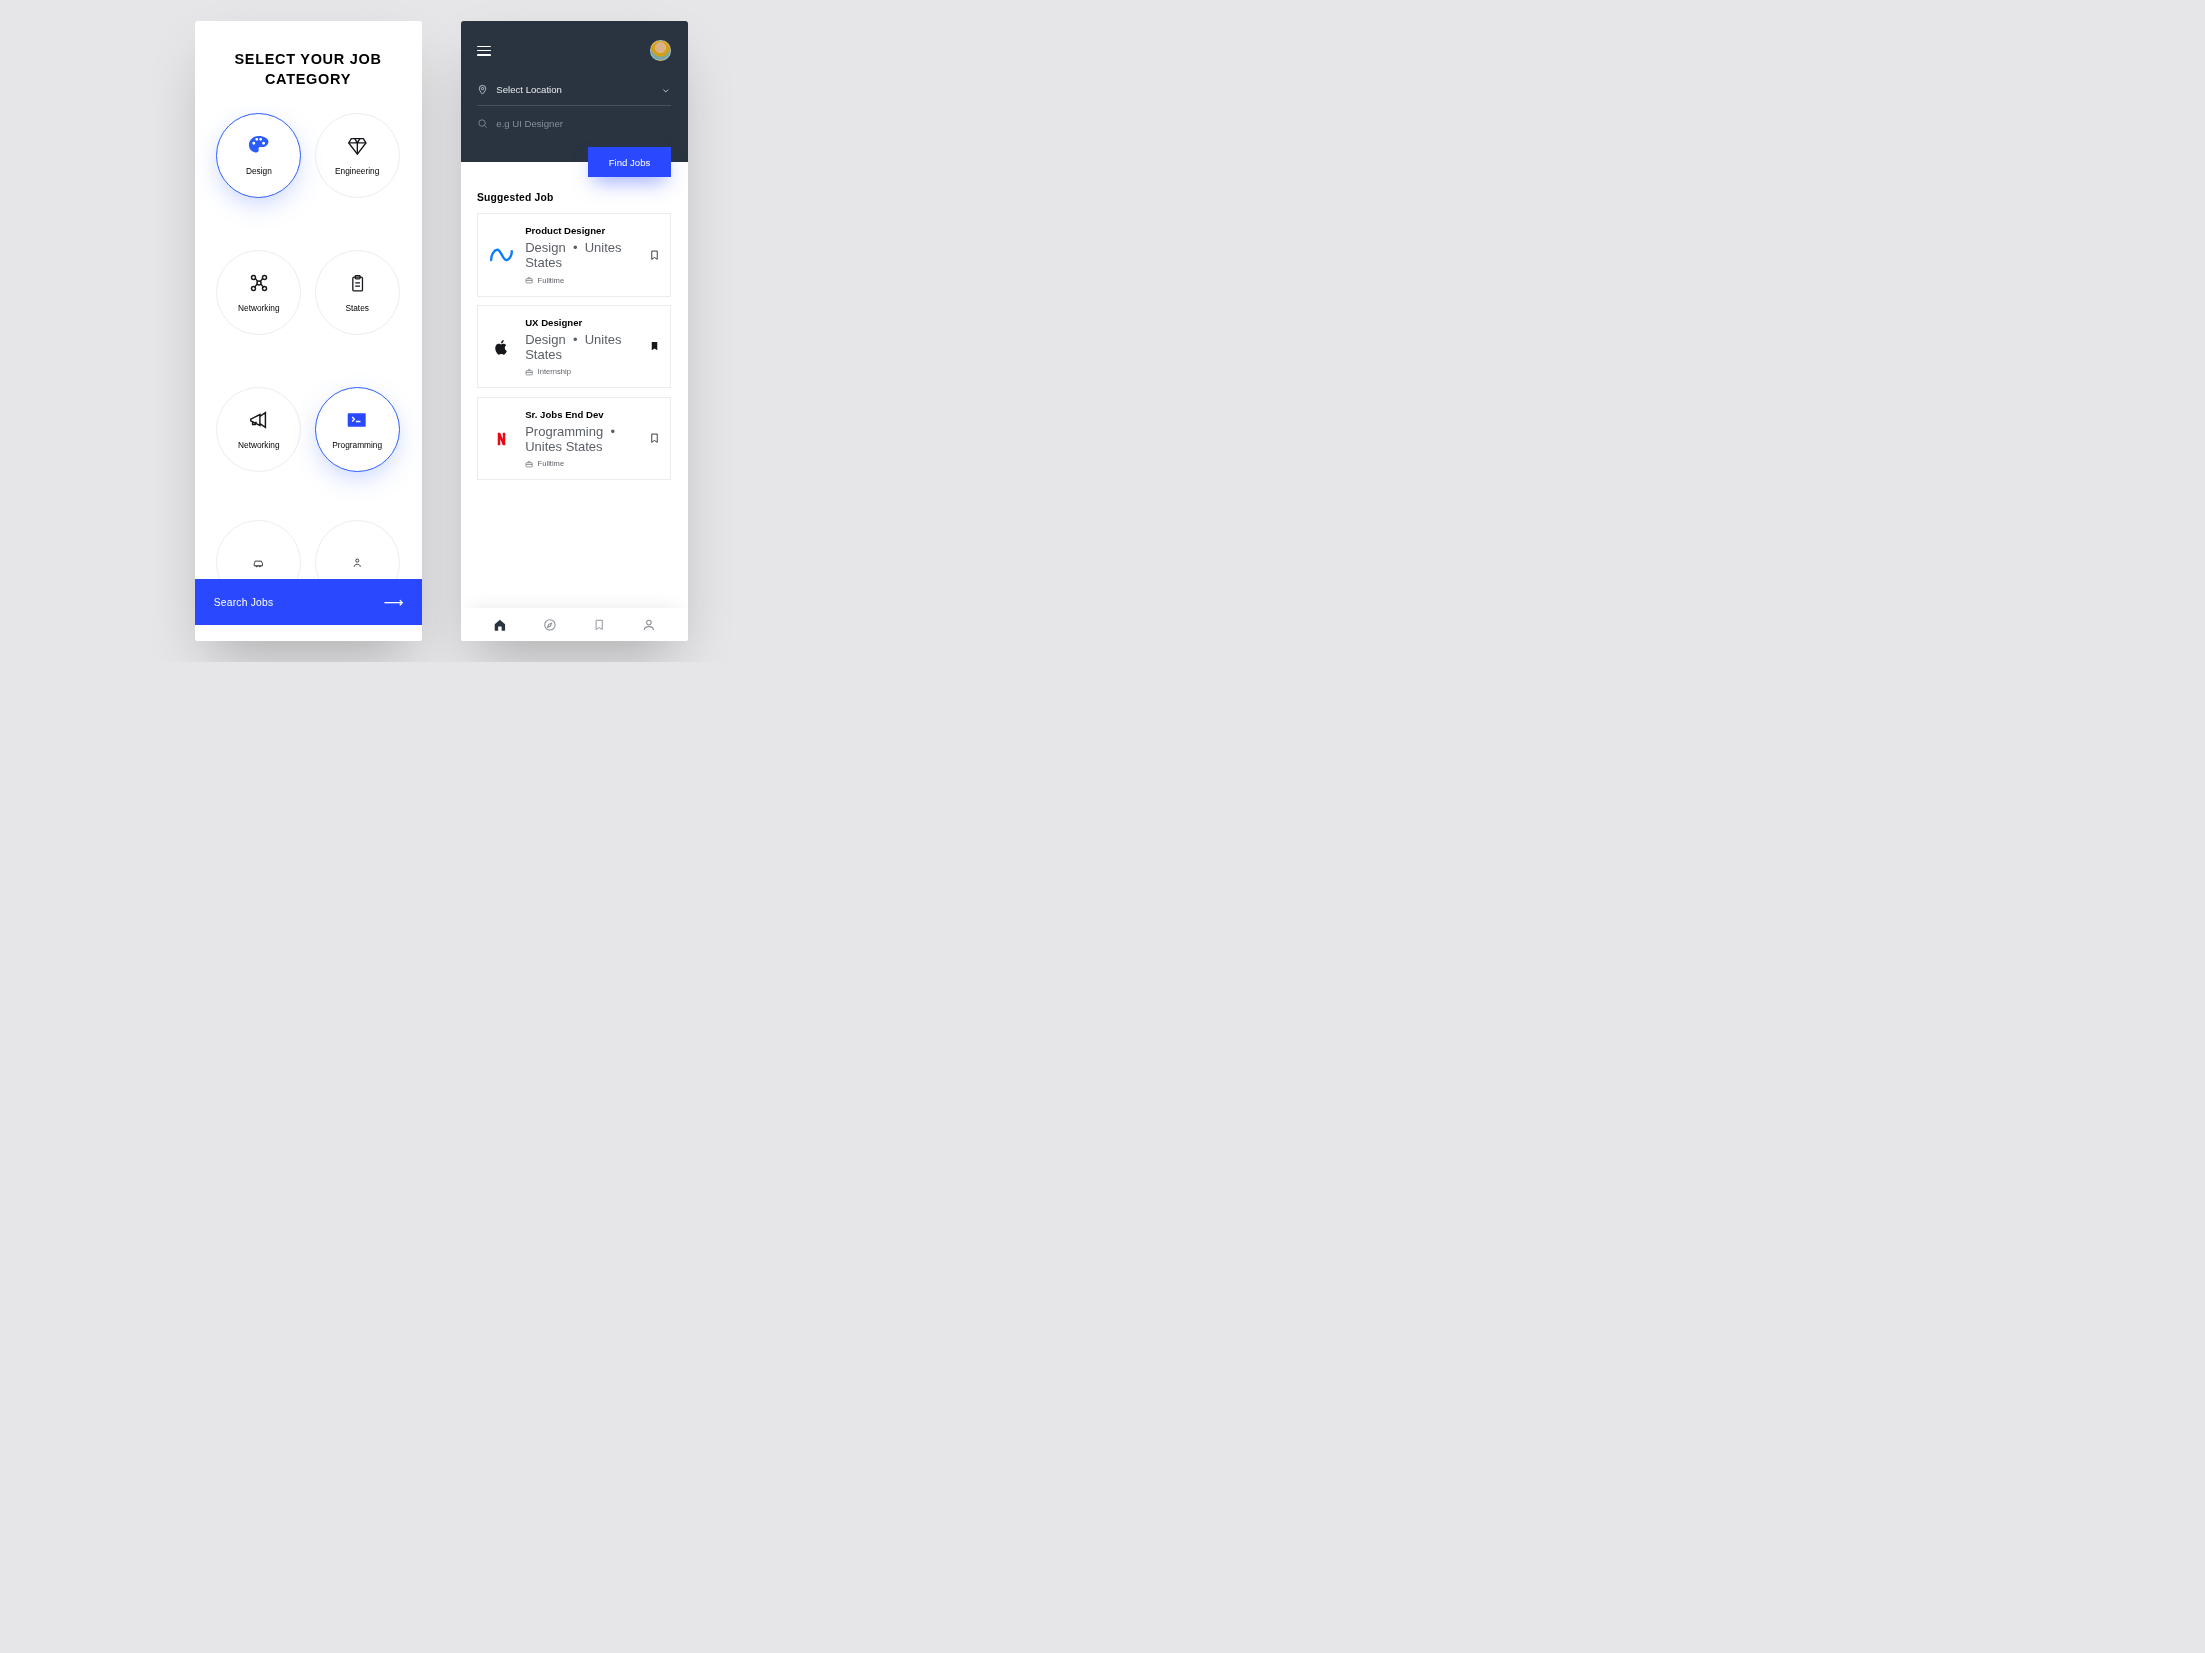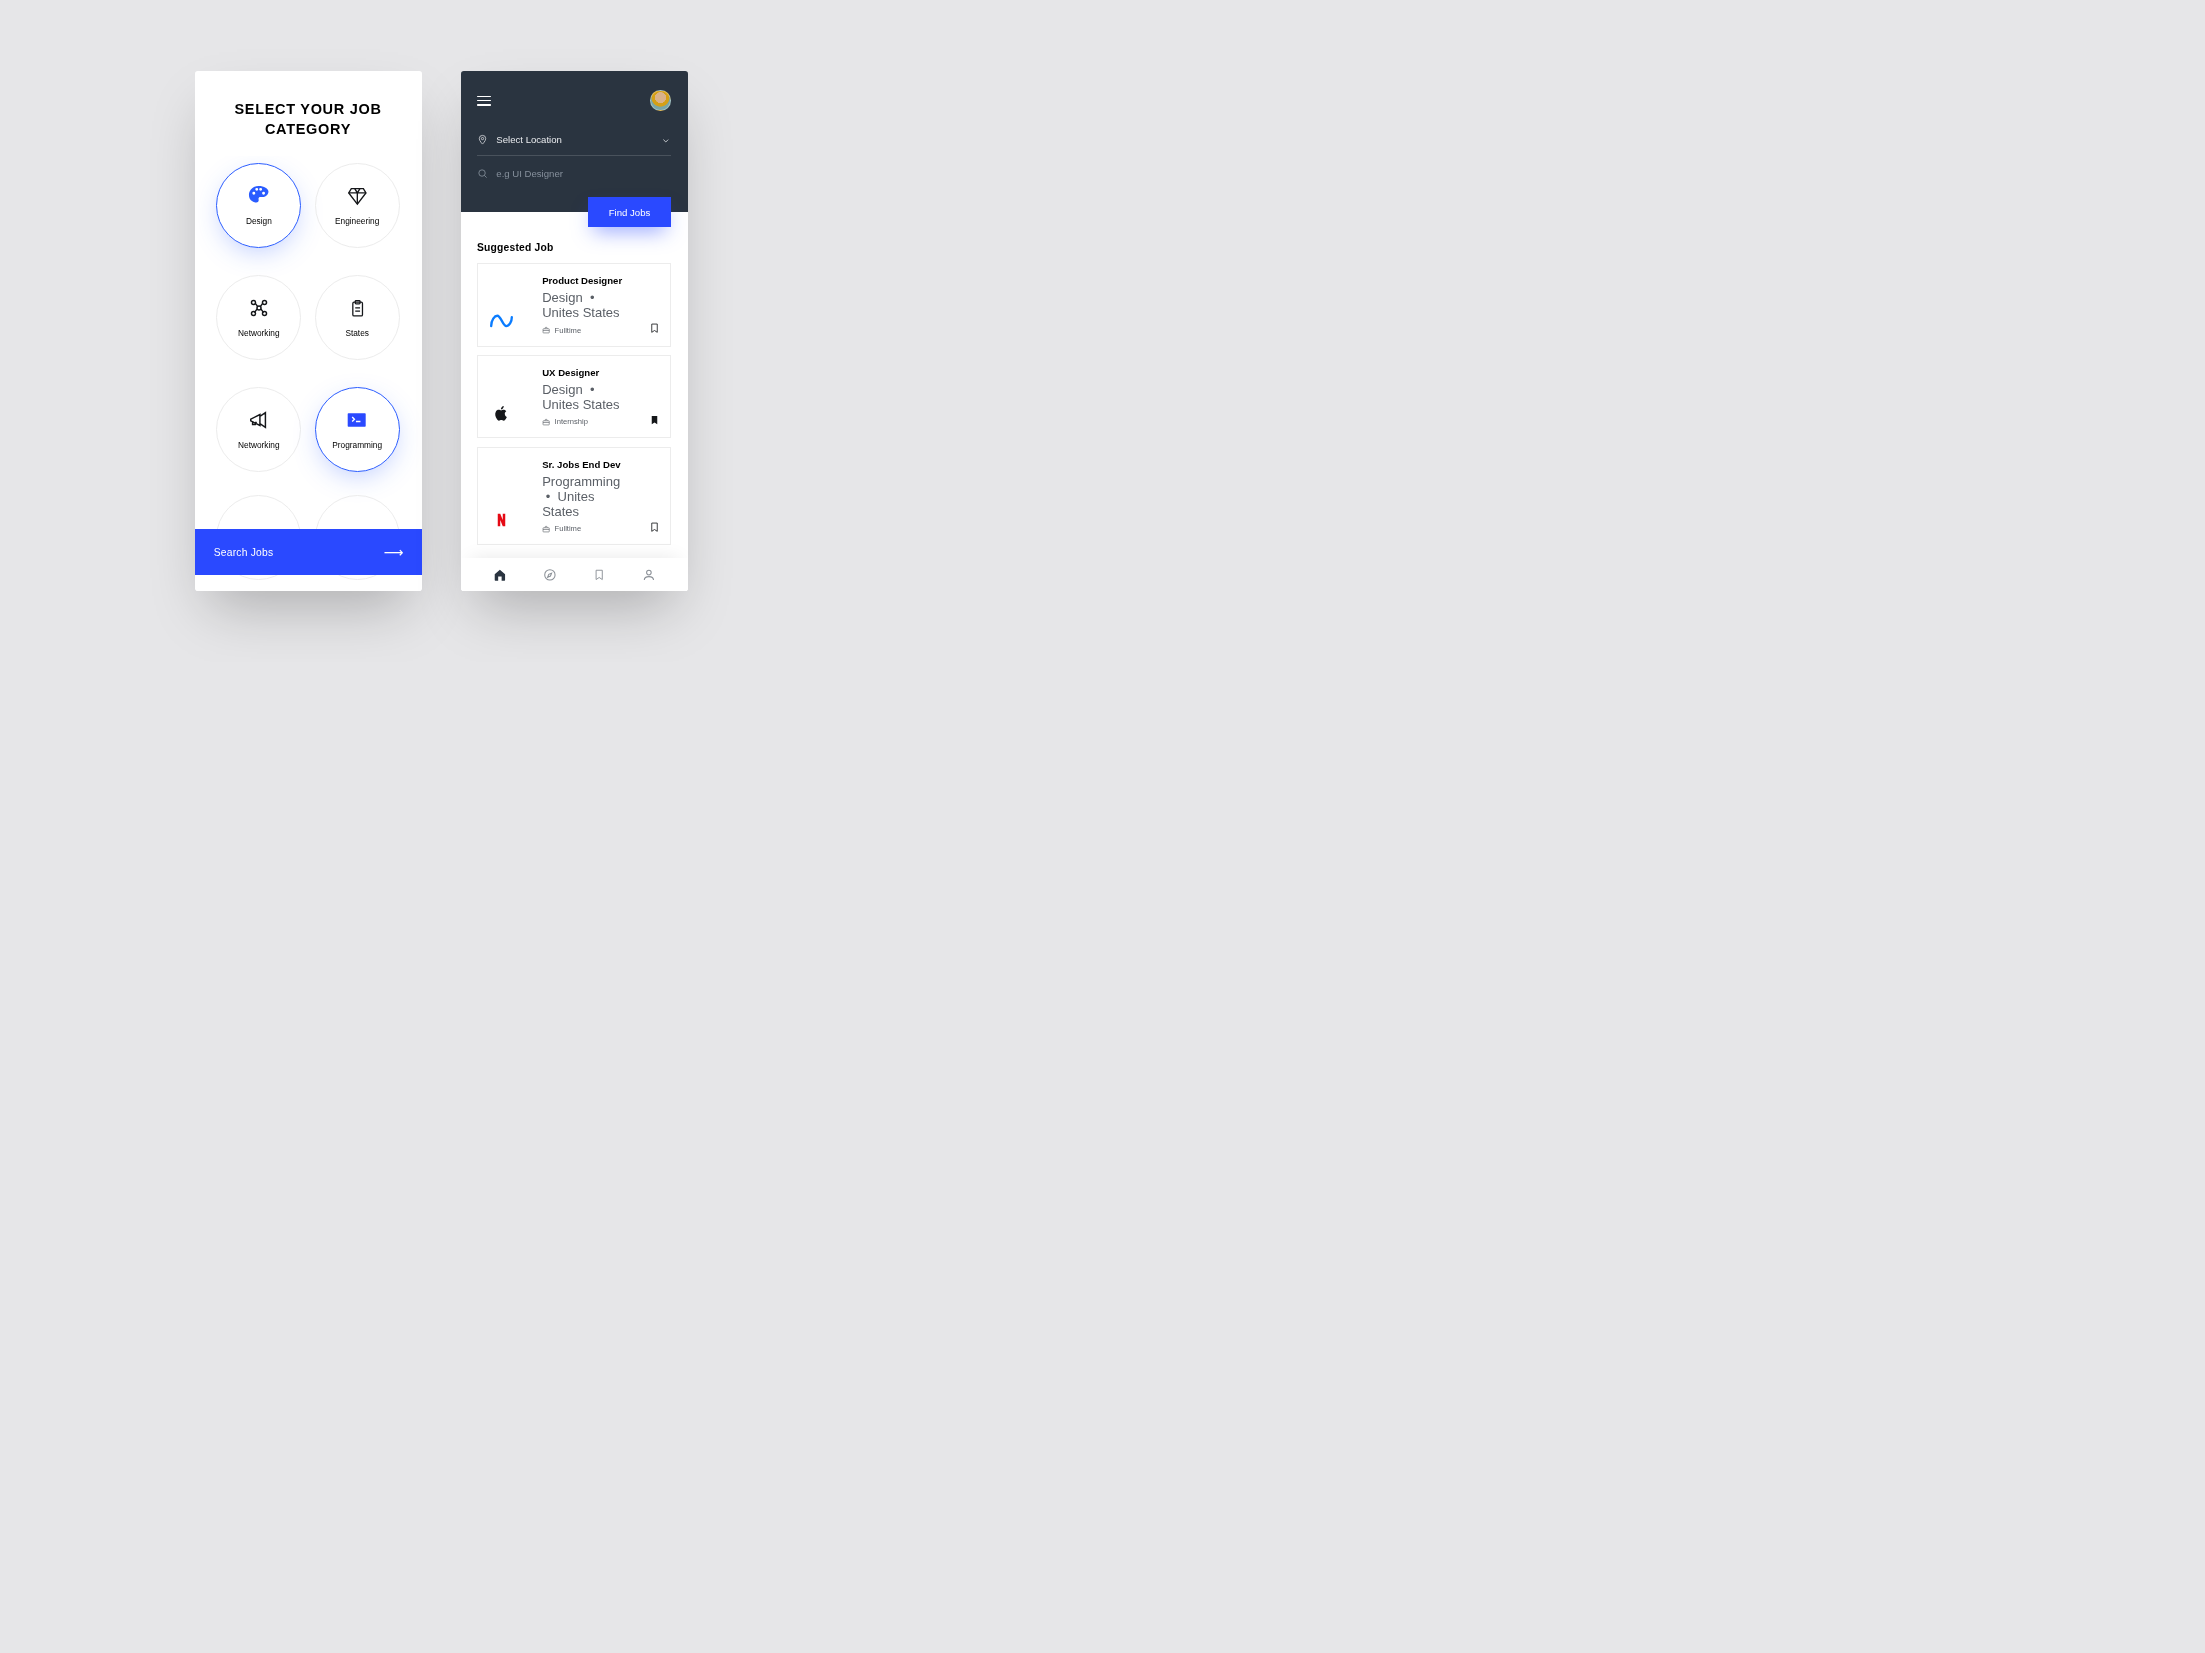--- a/index.html
+++ b/index.html
@@ -8,21 +8,21 @@
     font-family: -apple-system, BlinkMacSystemFont, "Segoe UI", sans-serif;
     width: 882px;
     height: 662px;
     display: flex;
     align-items: center;
     justify-content: center;
     gap: 39px;
   }
   .phone {
     width: 227px;
-    height: 520px;
+    height: 620px;
     background: #fff;
     border-radius: 2.8px;
     box-shadow: 0 27.6px 55px -13.8px rgba(0,0,0,0.25);
     position: relative;
     overflow: hidden;
     display: flex;
     flex-direction: column;
   }
 
   
@@ -99,21 +99,21 @@
     position:absolute; right:16.5px; bottom:-15px;
     background:#2a49ff; color:#fff;
     padding: 9.6px 20.7px; font-size:9.6px;
     box-shadow: 0 9.6px 20.7px -5.5px rgba(42,73,255,.5);
   }
   .s2-body { padding: 30px 16.5px 0; flex:1; overflow:hidden;}
   .section-title { font-weight:700; font-size:10.3px; margin-bottom:9.6px; letter-spacing:0.2px;}
   .job-card {
     border:0.7px solid #ececec;
     padding:11px 9.6px;
-    display:flex; align-items:flex-end; gap:27px;
+    display:flex; align-items:center; gap:10px;
     margin-bottom:8.3px;
     background:#fff;
   }
   .company-logo { width:27.6px; height:27.6px; display:flex; align-items:center; justify-content:center;}
   .job-info { flex:1; }
   .job-title { font-weight:700; font-size:9.6px; margin-bottom:4.1px;}
   .job-meta { font-size:13px; color:#5a5f66; margin-bottom:5.5px;}
   .job-type { font-size:7.6px; color:#5a5f66; display:flex; align-items:center; gap:4.1px;}
   .bookmark { flex-shrink:0; }
   .tabbar {

